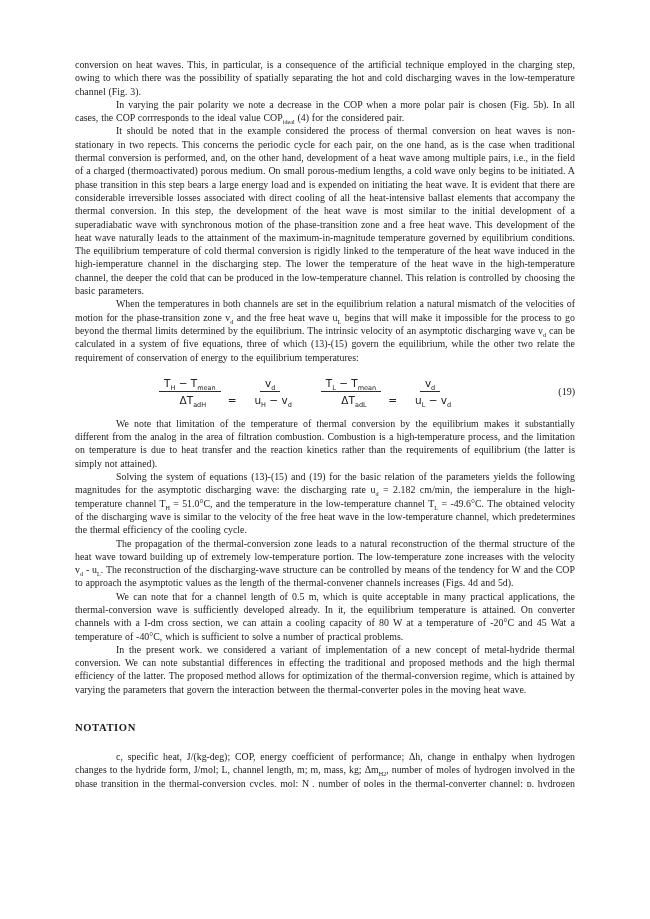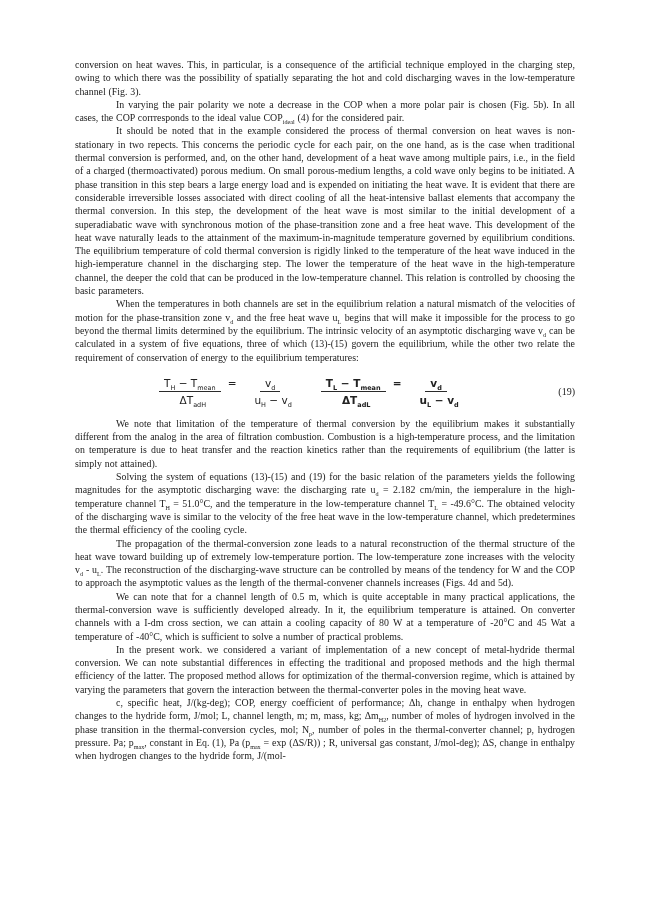--- a/index.html
+++ b/index.html
@@ -26,23 +26,23 @@
 
   
   .equation-row {
     display: flex;
     align-items: center;
     margin: 13px 0 11px 0;
     font-family: "DejaVu Sans", sans-serif;
     font-size: 10.5px;
     color: #222222;
   }
-  .eq-group { display: inline-flex; align-items: flex-start; }
+  .eq-group { display: inline-flex; align-items: flex-end; }
   .eq-group-1 { margin-left: 84px; }
-  .eq-group-2 { margin-left: 24px; font-weight: bold; }
+  .eq-group-2 { margin-left: 24px; }
   .frac {
     display: inline-flex;
     flex-direction: column;
     align-items: center;
     text-align: center;
   }
   .frac .num { border-bottom: 1px solid #2a2a2a; padding: 0 5px 2px 5px; }
   .frac .den { padding: 2px 5px 0 5px; margin-left: 6px; }
   .eqsign { margin: 0 7px; }
   .eq-number {
@@ -104,18 +104,19 @@
     </div>
     <div class="eq-number">(19)</div>
   </div>
 
   <p class="body-text indent">We note that limitation of the temperature of thermal conversion by the equilibrium makes it substantially different from the analog in the area of filtration combustion.  Combustion is a high-temperature process, and the limitation on temperature is due to heat transfer and the reaction kinetics rather than the requirements of equilibrium (the latter is simply not attained).</p>
   <p class="body-text indent">Solving the system of equations (13)-(15) and (19) for the basic relation of the parameters yields the following magnitudes for the asymptotic discharging wave: the discharging rate u<sub>d</sub> = 2.182 cm/min, the iemperalure in the high-temperature channel T<sub>H</sub> = 51.0°C, and the temperature in the low-temperature channel T<sub>L</sub> = -49.6°C.  The obtained velocity of the discharging wave is similar to the velocity of the free heat wave in the low-temperature channel, which predetermines the thermal efficiency of the cooling cycle.</p>
   <p class="body-text indent">The propagation of the thermal-conversion zone leads to a natural reconstruction of the thermal structure of the heat wave toward building up of extremely low-temperature portion.  The low-temperature zone increases with the velocity v<sub>d</sub> - u<sub>L</sub>.  The reconstruction of the discharging-wave structure can be controlled by means of the tendency for W and the COP to approach the asymptotic values as the length of the thermal-convener channels increases (Figs. 4d and 5d).</p>
   <p class="body-text indent">We can note that for a channel length of 0.5 m, which is quite acceptable in many practical applications, the thermal-conversion wave is sufficiently developed already.  In it, the equilibrium temperature is attained.  On converter channels with a I-dm cross section, we can attain a cooling capacity of 80 W at a temperature of -20°C and 45 Wat a temperature of -40°C, which is sufficient to solve a number of practical problems.</p>
   <p class="body-text indent">In the present work.  we considered a variant of implementation of a new concept of metal-hydride thermal conversion.  We can note substantial differences in effecting the traditional and proposed methods and the high thermal efficiency of the latter.  The proposed method allows for optimization of the thermal-conversion regime, which is attained by varying the parameters that govern the interaction between the thermal-converter poles in the moving heat wave.</p>
 
+  <h3 class="section-heading">NOTATION</h3>
 
   <p class="body-text indent">c, specific heat, J/(kg-deg); COP, energy coefficient of performance; Δh, change in enthalpy when hydrogen changes to the hydride form, J/mol; L, channel length, m; m, mass, kg; Δm<sub>H2</sub>, number of moles of hydrogen involved in the phase transition in the thermal-conversion cycles, mol; N<sub>p</sub>, number of poles in the thermal-converter channel; p, hydrogen pressure.  Pa; p<sub>max</sub>, constant in Eq.  (1), Pa (p<sub>max</sub> = exp (ΔS/R)) ; R, universal gas constant, J/mol-deg); ΔS, change in enthalpy when hydrogen changes to the hydride form, J/(mol-</p>
 
   <div class="page-number">10</div>
 
 </div>
 
 </body></html>

